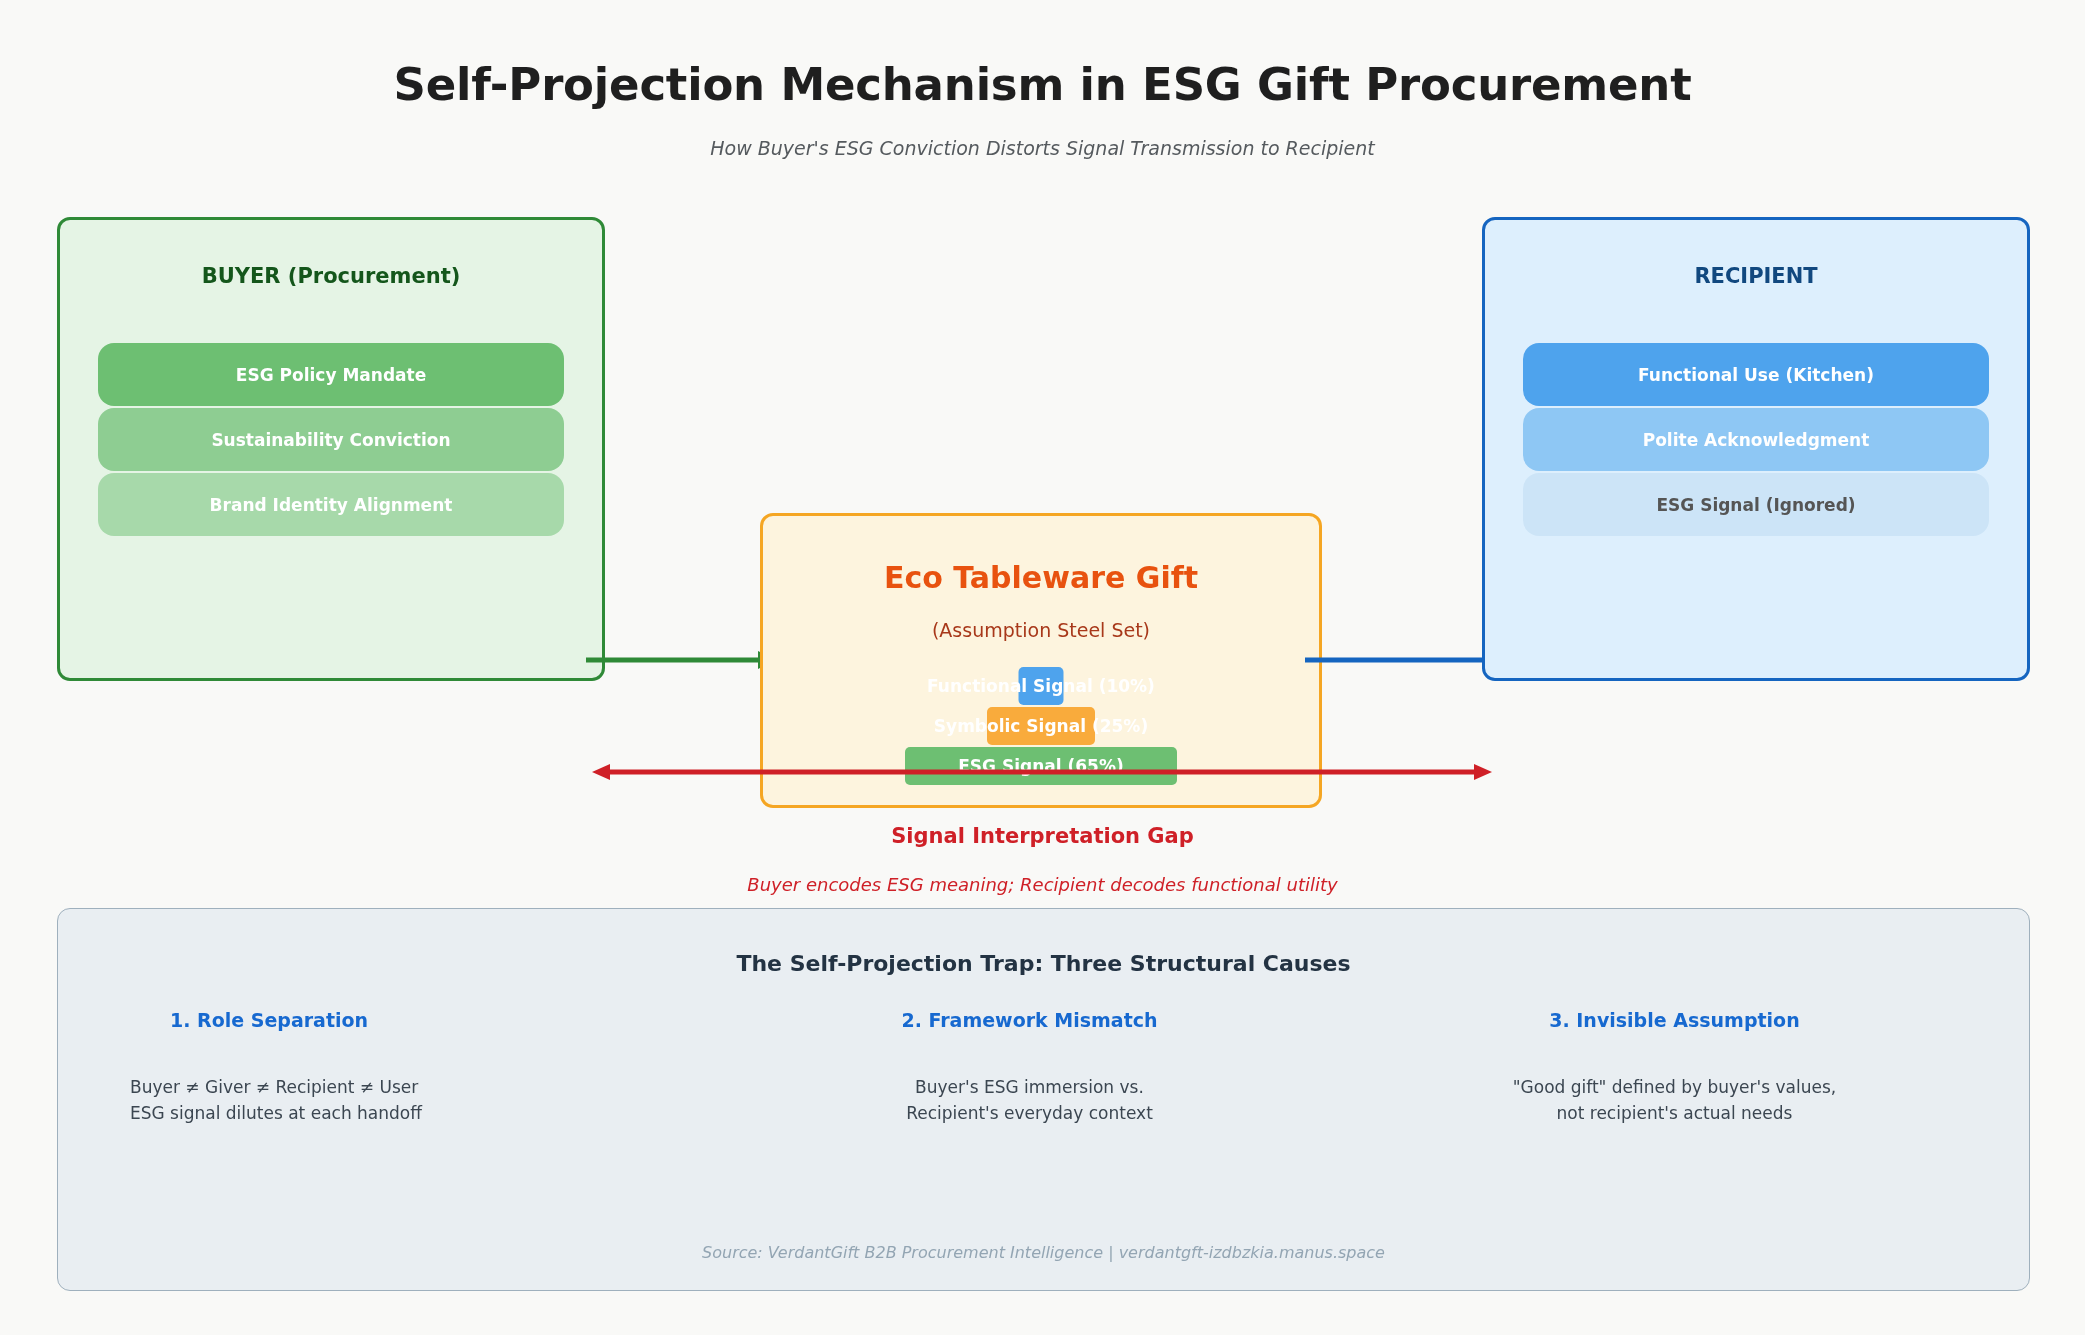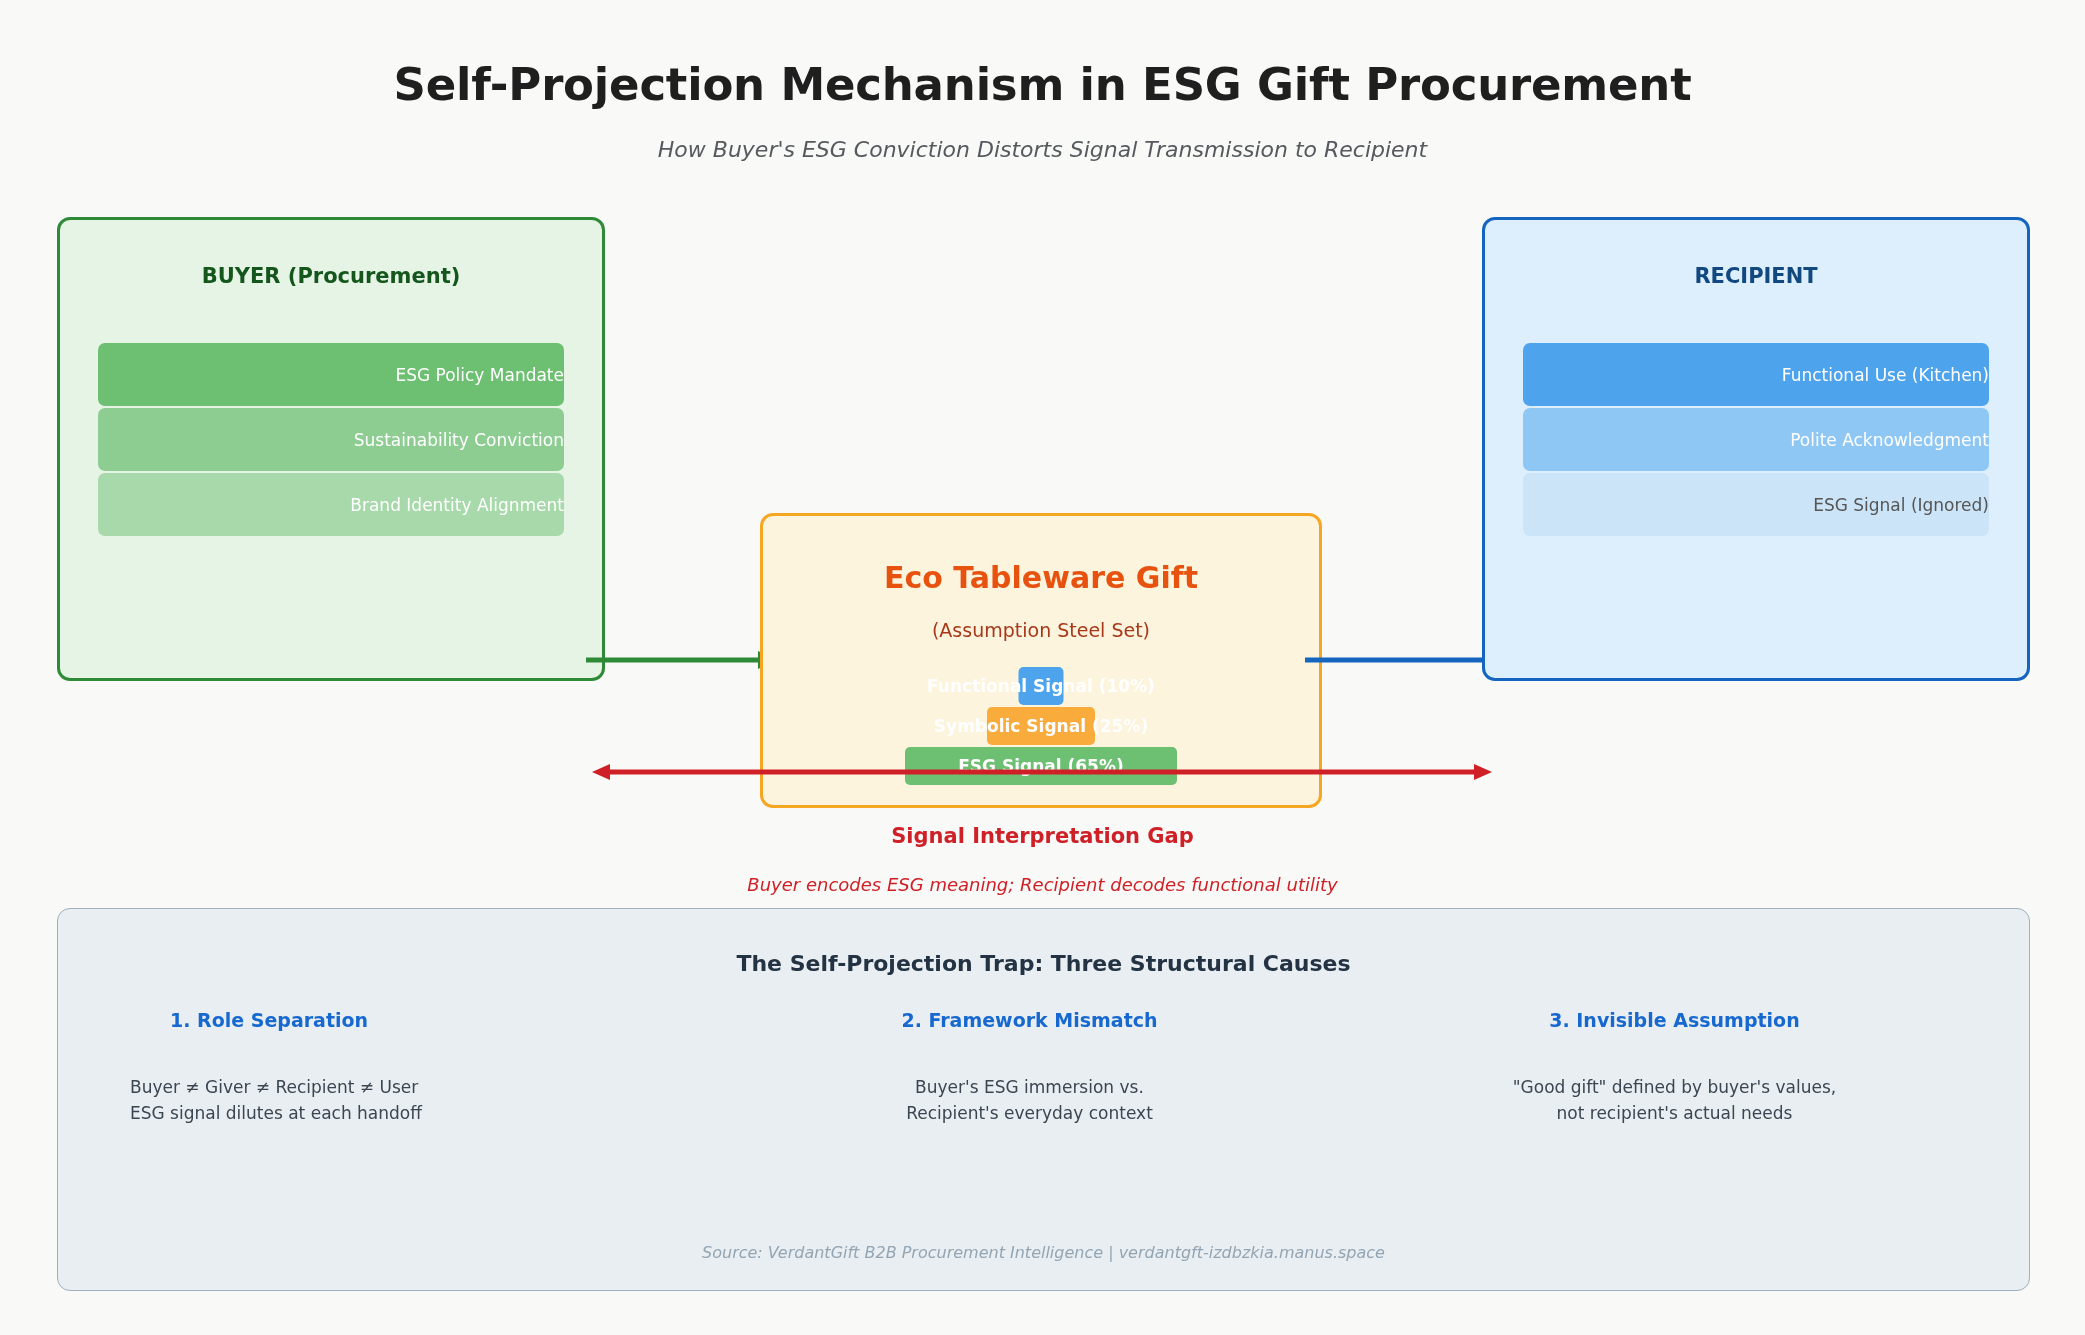--- a/index.html
+++ b/index.html
@@ -26,21 +26,21 @@
     margin: 0;
     padding-top: 58px;
     font-size: 45px;
     font-weight: bold;
     color: #1f1f1f;
     letter-spacing: -0.2px;
   }
   .page-subtitle {
     margin: 0;
     padding-top: 26px;
-    font-size: 22px;
+    font-size: 19px;
     font-style: italic;
     color: #555a5e;
   }
 
   
   .flow {
     position: absolute;
     top: 213px;
     left: 0;
     width: 2085px;
@@ -72,26 +72,26 @@
   .buyer-panel .panel-title { color: #14561b; }
 
   .bar-stack {
     position: absolute;
     left: 38px;
     right: 38px;
     top: 123px;
   }
   .stack-bar {
     height: 63px;
-    border-radius: 7px;
+    border-radius: 16px;
     display: flex;
     align-items: center;
-    justify-content: flex-end;
+    justify-content: center;
     font-size: 17px;
-    font-weight: normal;
+    font-weight: bold;
     color: #ffffff;
     margin-bottom: 2px;
   }
   .stack-bar:last-child { margin-bottom: 0; }
 
   .buyer-b1 { background: #6dbf72; }
   .buyer-b2 { background: #8ecd92; }
   .buyer-b3 { background: #a7d9aa; }
 
   

